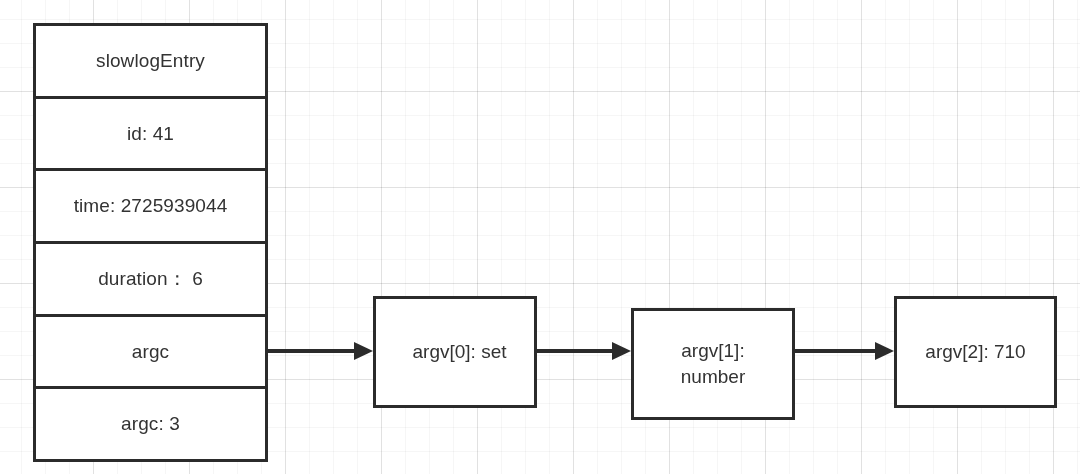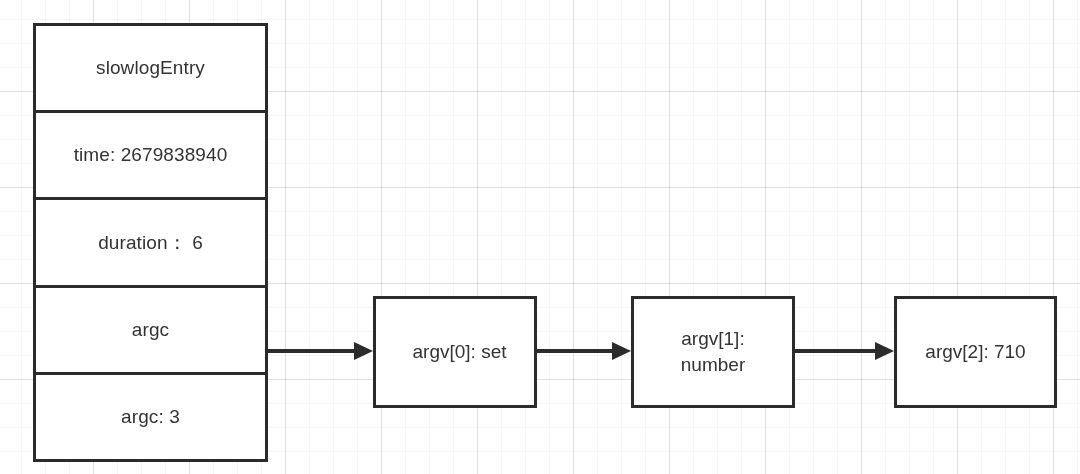--- a/index.html
+++ b/index.html
@@ -69,21 +69,21 @@
     display: flex;
     align-items: center;
     justify-content: center;
     text-align: center;
     font-size: 19px;
     color: #333333;
     line-height: 1.35;
     white-space: pre-line;
   }
   #node-argv0 { left: 373px; top: 296px; width: 164px; height: 112px; padding-left: 9px; }
-  #node-argv1 { left: 631px; top: 296px; width: 164px; height: 112px; }
+  #node-argv1 { left: 631px; top: 308px; width: 164px; height: 112px; }
   #node-argv2 { left: 894px; top: 296px; width: 163px; height: 112px; }
 
   
   .arrow {
     position: absolute;
     height: 22px;
     top: 341px;
   }
   .arrow .shaft {
     position: absolute;
@@ -116,21 +116,24 @@
 </head>
 <body>
 
 <div id="canvas">
 
   <div class="struct-table">
     <div class="struct-row">
       <span>slowlogEntry</span>
     </div>
     <div class="struct-row">
-      <span>time: 2679838940</span>
+      <span>id: 41</span>
+    </div>
+    <div class="struct-row">
+      <span>time: 2725939044</span>
     </div>
     <div class="struct-row">
       <span>duration： 6</span>
     </div>
     <div class="struct-row">
       <span>argc</span>
     </div>
     <div class="struct-row">
       <span>argc: 3</span>
     </div>

